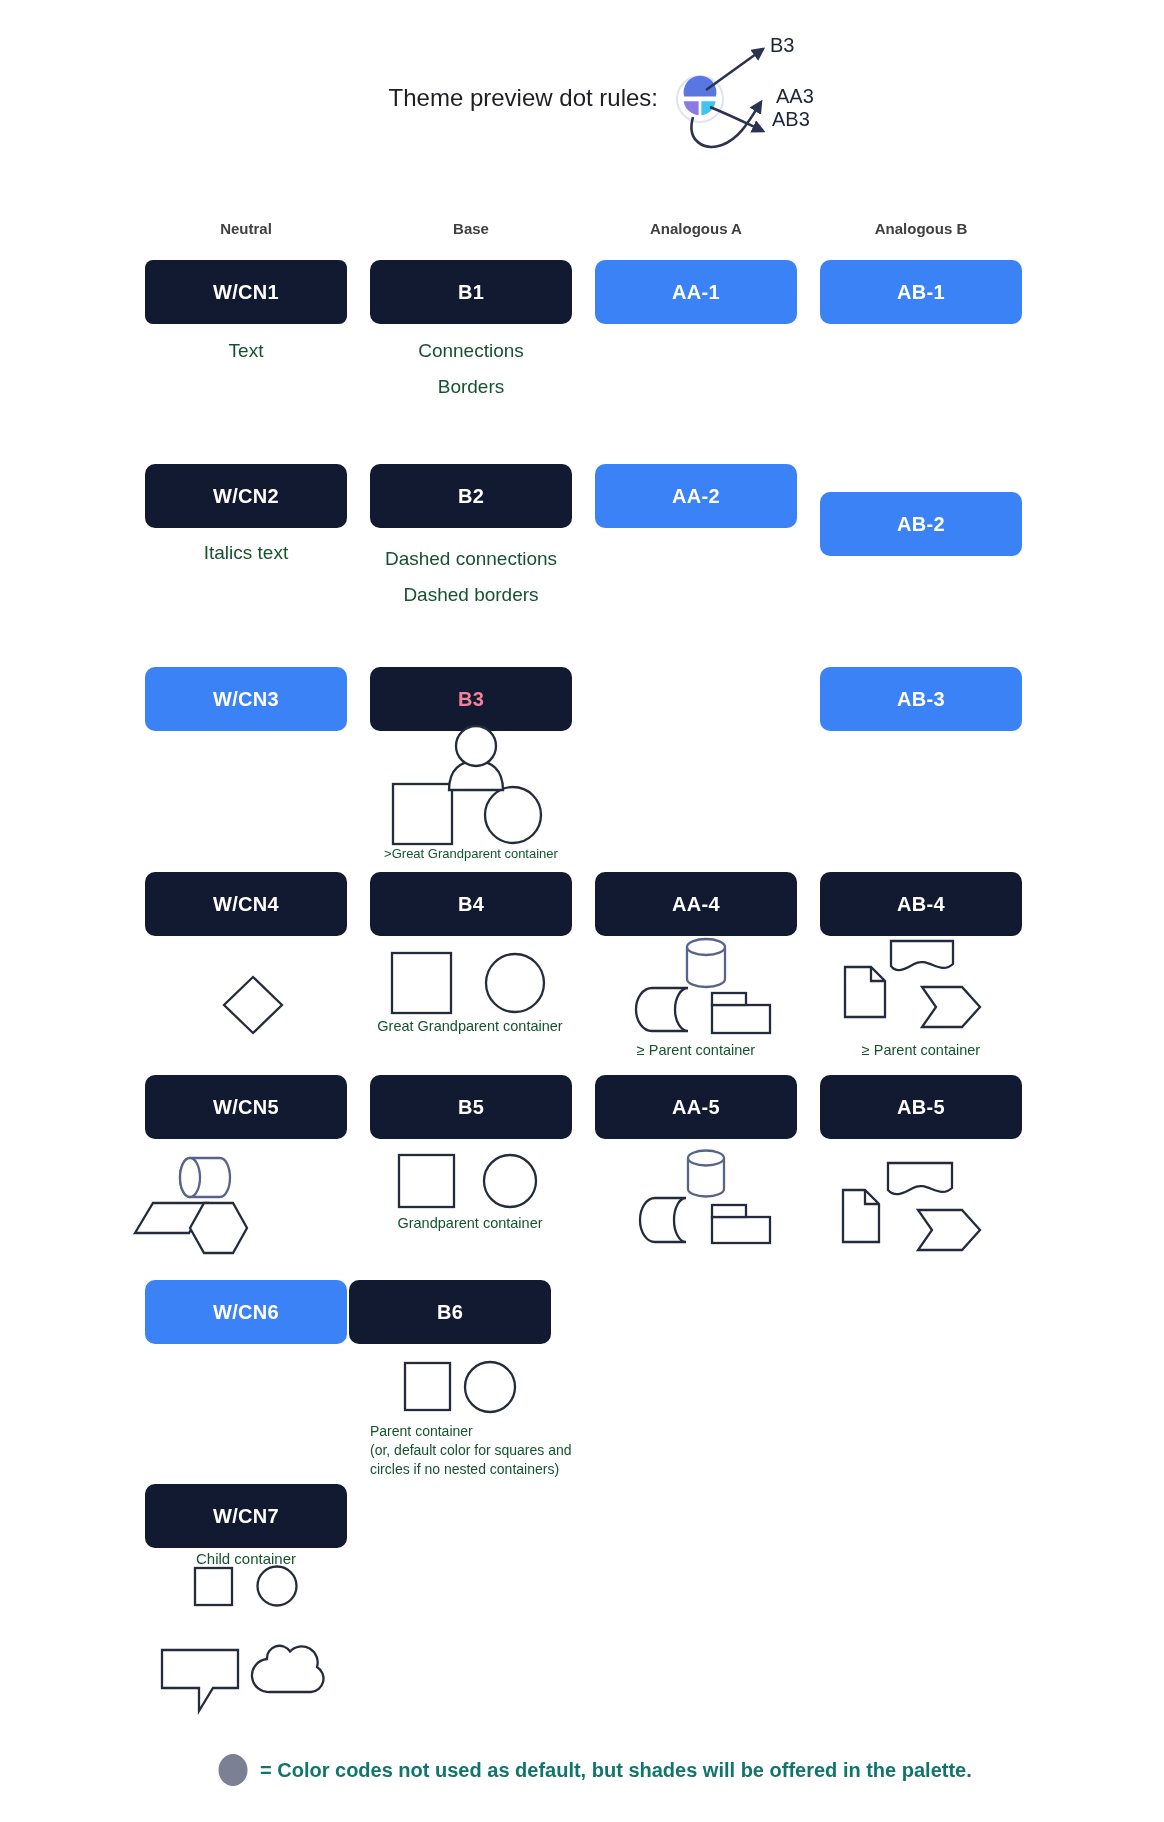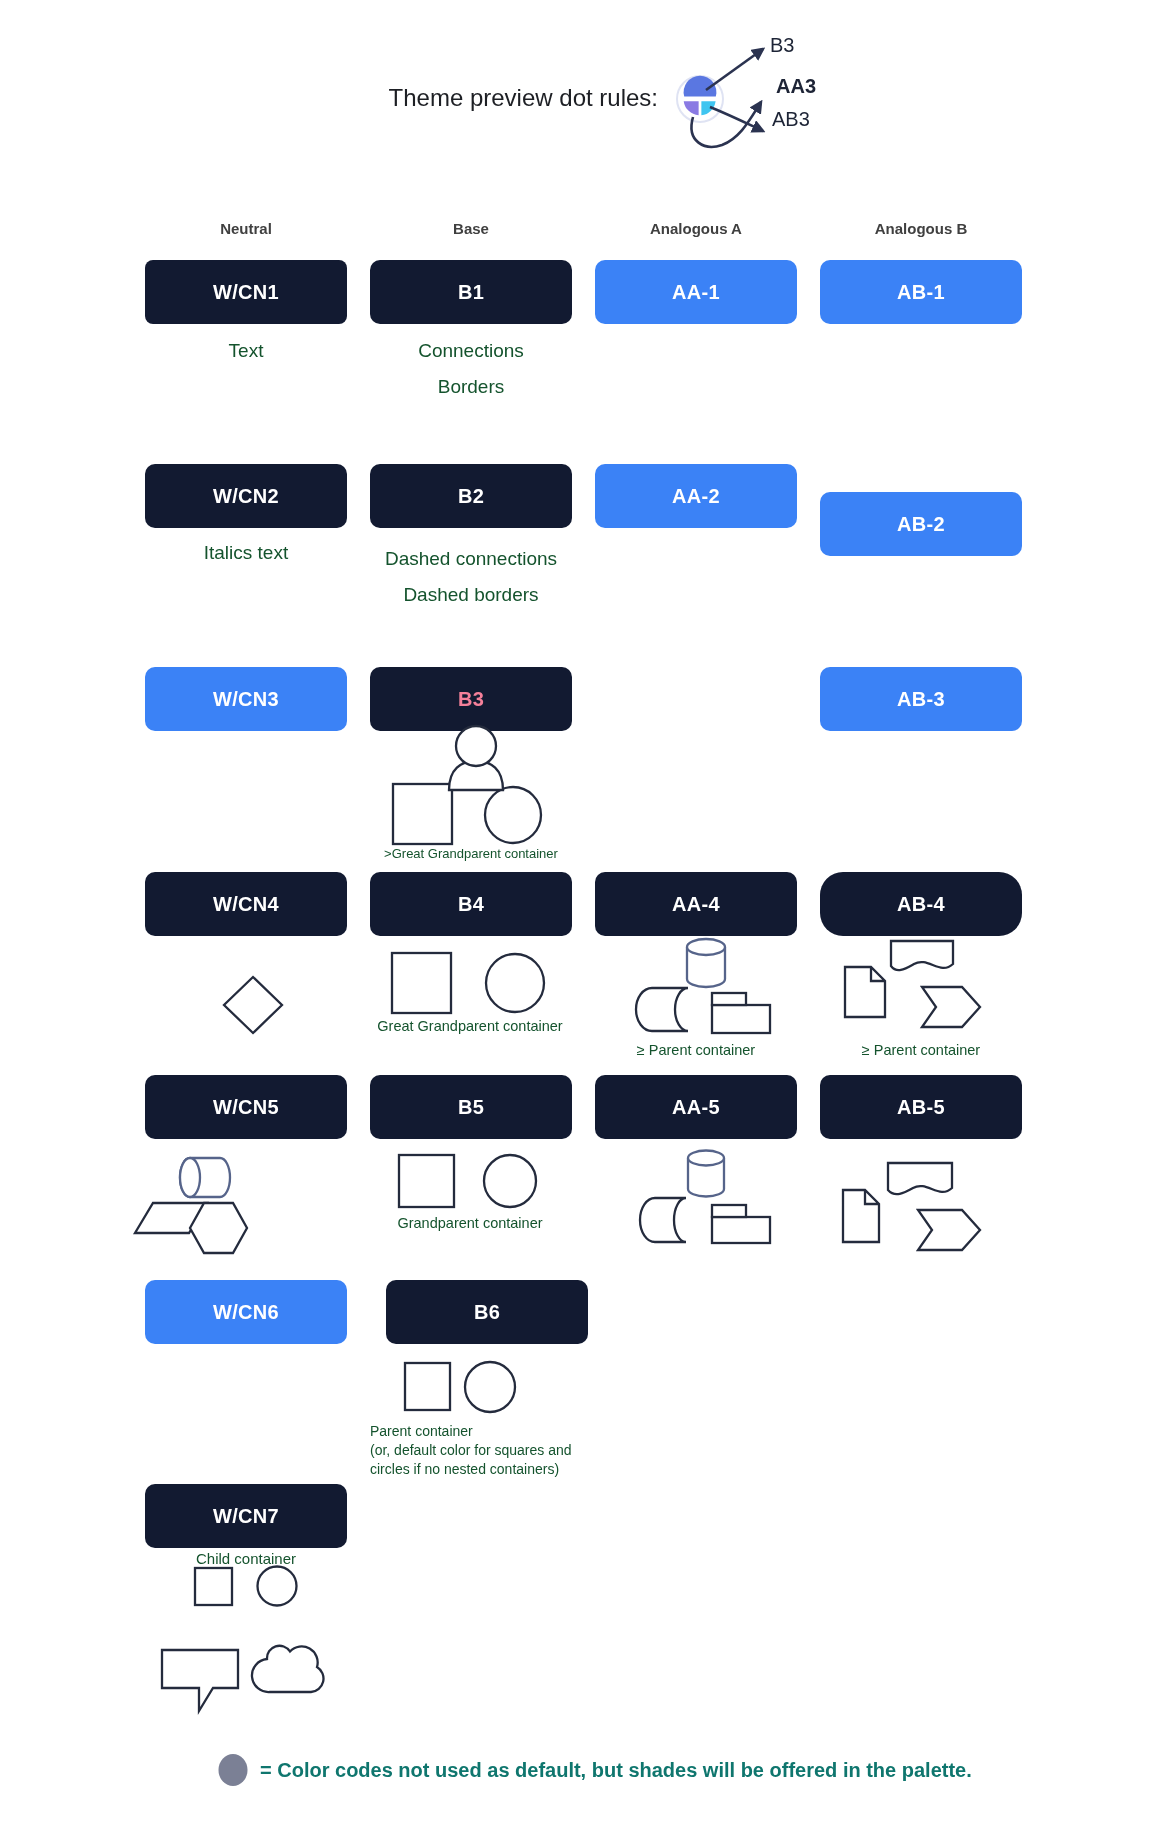--- a/index.html
+++ b/index.html
@@ -37,21 +37,21 @@
   }
 </style>
 </head>
 <body>
 
 <div class="canvas">
 
   <div class="title">Theme preview dot rules:</div>
 
   <div class="dotlabel" style="left:770px;top:34px;">B3</div>
-  <div class="dotlabel" style="left:776px;top:75px;font-weight:bold;">AA3</div>
+  <div class="dotlabel" style="left:776px;top:85px;">AA3</div>
   <div class="dotlabel" style="left:772px;top:108px;">AB3</div>
 
   <svg class="layer" width="1164" height="180">
     <defs>
       <marker id="ah" viewBox="0 0 10 10" refX="8" refY="5" markerWidth="5.2" markerHeight="5.2" orient="auto">
         <path d="M0,0 L10,5 L0,10 Z" fill="#2b3350"></path>
       </marker>
     </defs>
     <circle cx="700" cy="99" r="23" fill="#ffffff" stroke="#dfe3f3" stroke-width="2"></circle>
     <g>
@@ -86,33 +86,33 @@
   <div class="cap c big" style="left:355px;top:584px;width:232px;">Dashed borders</div>
 
   <div class="pill gray" style="left:145px;top:667px;">W/CN3</div>
   <div class="pill dark pinktext" style="left:370px;top:667px;">B3</div>
   <div class="pill gray" style="left:820px;top:667px;">AB-3</div>
   <div class="cap c sm" style="left:370px;top:846px;width:202px;">&gt;Great Grandparent container</div>
 
   <div class="pill dark" style="left:145px;top:872px;">W/CN4</div>
   <div class="pill dark" style="left:370px;top:872px;">B4</div>
   <div class="pill dark" style="left:595px;top:872px;">AA-4</div>
-  <div class="pill dark" style="left:820px;top:872px;border-radius:23px;">AB-4</div>
+  <div class="pill dark" style="left:820px;top:872px;">AB-4</div>
   <div class="cap c md" style="left:350px;top:1018px;width:240px;">Great Grandparent container</div>
   <div class="cap c md" style="left:595px;top:1042px;width:202px;">≥  Parent container</div>
   <div class="cap c md" style="left:820px;top:1042px;width:202px;">≥ Parent container</div>
 
   <div class="pill dark" style="left:145px;top:1075px;">W/CN5</div>
   <div class="pill dark" style="left:370px;top:1075px;">B5</div>
   <div class="pill dark" style="left:595px;top:1075px;">AA-5</div>
   <div class="pill dark" style="left:820px;top:1075px;">AB-5</div>
   <div class="cap c md" style="left:350px;top:1215px;width:240px;">Grandparent container</div>
 
   <div class="pill gray" style="left:145px;top:1280px;">W/CN6</div>
-  <div class="pill dark" style="left:386px;top:1280px;border-radius:10px;">B6</div>
+  <div class="pill dark" style="left:349px;top:1280px;border-radius:10px;">B6</div>
   <div class="cap pre" style="left:370px;top:1422px;width:260px;font-size:14px;">Parent container
 (or, default color for squares and
 circles if no nested containers)</div>
 
   <div class="pill dark" style="left:145px;top:1484px;">W/CN7</div>
   <div class="cap c" style="left:145px;top:1550px;width:202px;font-size:15px;">Child container</div>
 
   <svg class="layer" width="1164" height="1822">
     <g fill="#ffffff" stroke="#242b3d" stroke-width="2.3" stroke-linejoin="miter">
 

